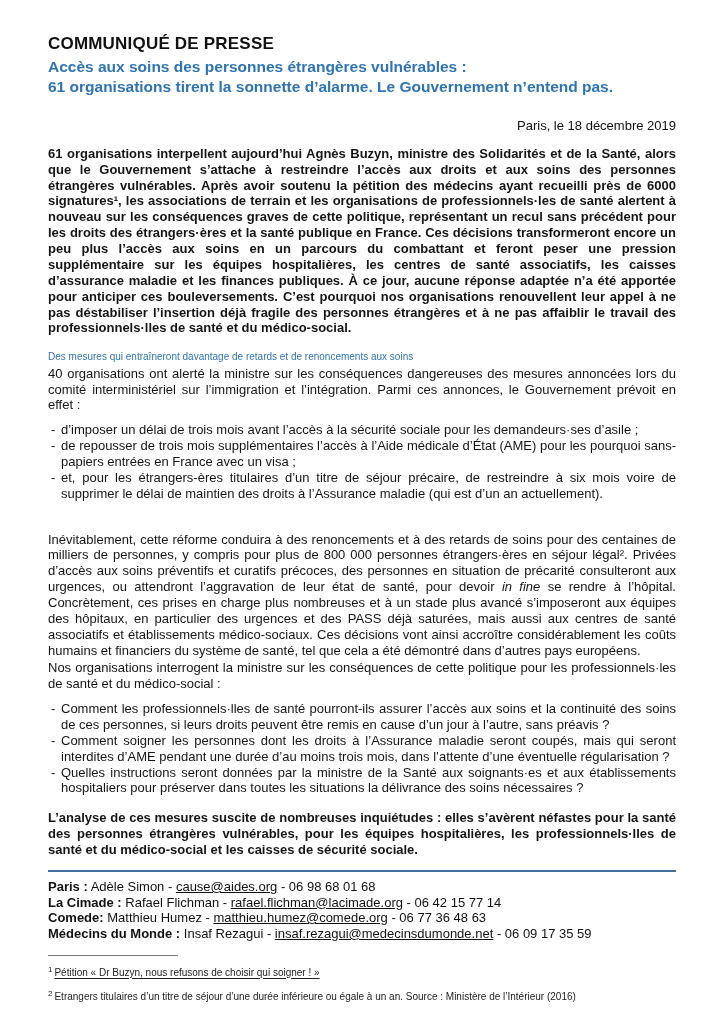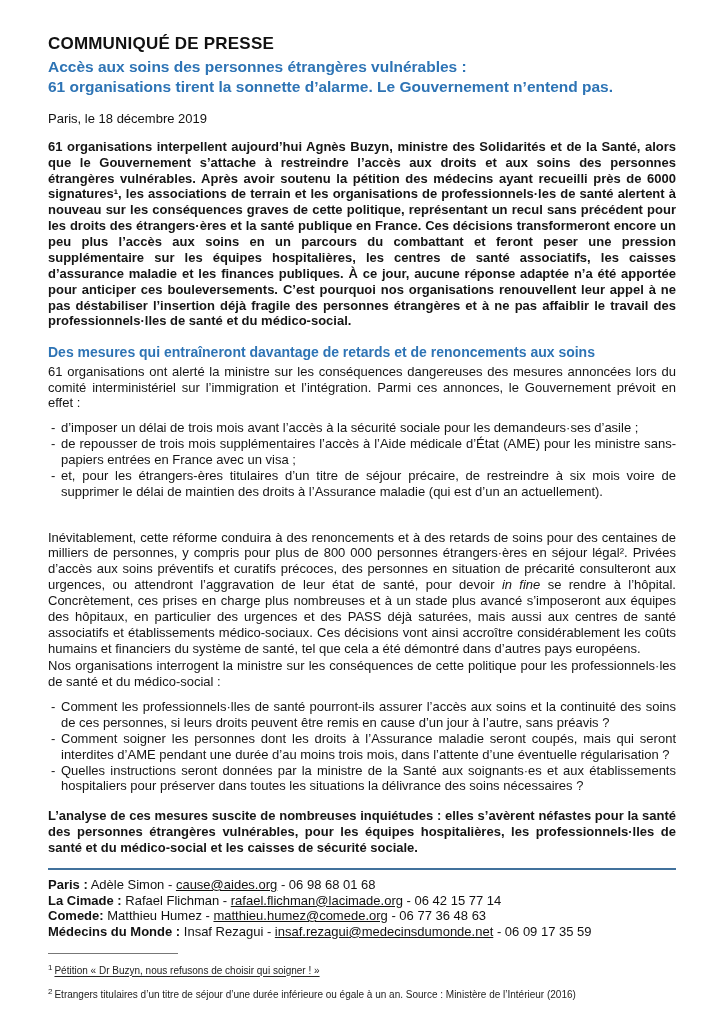--- a/index.html
+++ b/index.html
@@ -22,38 +22,38 @@
     letter-spacing: 0.2px;
   }
   .headline {
     margin-top: 3px;
     font-size: 15.5px;
     font-weight: bold;
     color: #2E74B5;
     line-height: 1.32;
   }
   .dateline {
-    margin-top: 13px;
+    margin-top: 20px;
     font-size: 13px;
-    text-align: left;
+    text-align: right;
     color: #111111;
   }
   .body-text {
     font-size: 13px;
     line-height: 1.22;
     text-align: justify;
   }
   .lead {
     margin-top: 13px;
     font-weight: bold;
   }
   .section-heading {
     margin-top: 15px;
-    font-size: 14px;
-    font-weight: bold;
+    font-size: 10px;
+    font-weight: normal;
     color: #2E74B5;
     line-height: 1.25;
   }
   .intro { margin-top: 2px; }
   .bullets { margin-top: 9px; padding-left: 3px; }
   .bullet {
     display: flex;
     font-size: 13px;
     line-height: 1.22;
   }
@@ -108,30 +108,30 @@
   <div class="headline">
     <div>Accès aux soins des personnes étrangères vulnérables :</div>
     <div>61 organisations tirent la sonnette d’alarme. Le Gouvernement n’entend pas.</div>
   </div>
 
   <div class="dateline">Paris, le 18 décembre 2019</div>
 
   <p class="body-text lead">61 organisations interpellent aujourd’hui Agnès Buzyn, ministre des Solidarités et de la Santé, alors que le Gouvernement s’attache à restreindre l’accès aux droits et aux soins des personnes étrangères vulnérables. Après avoir soutenu la pétition des médecins ayant recueilli près de 6000 signatures¹, les associations de terrain et les organisations de professionnels·les de santé alertent à nouveau sur les conséquences graves de cette politique, représentant un recul sans précédent pour les droits des étrangers·ères et la santé publique en France. Ces décisions transformeront encore un peu plus l’accès aux soins en un parcours du combattant et feront peser une pression supplémentaire sur les équipes hospitalières, les centres de santé associatifs, les caisses d’assurance maladie et les finances publiques. À ce jour, aucune réponse adaptée n’a été apportée pour anticiper ces bouleversements. C’est pourquoi nos organisations renouvellent leur appel à ne pas déstabiliser l’insertion déjà fragile des personnes étrangères et à ne pas affaiblir le travail des professionnels·lles de santé et du médico-social.</p>
 
   <div class="section-heading">Des mesures qui entraîneront davantage de retards et de renoncements aux soins</div>
-  <p class="body-text intro">61 organisations ont alerté la ministre sur les conséquences dangereuses des mesures annoncées lors du comité interministériel sur l’immigration et l’intégration. Parmi ces annonces, le Gouvernement prévoit en effet :</p>
+  <p class="body-text intro">40 organisations ont alerté la ministre sur les conséquences dangereuses des mesures annoncées lors du comité interministériel sur l’immigration et l’intégration. Parmi ces annonces, le Gouvernement prévoit en effet :</p>
 
   <div class="bullets">
     <div class="bullet">
       <span class="dash">-</span>
       <span class="b-text">d’imposer un délai de trois mois avant l’accès à la sécurité sociale pour les demandeurs·ses d’asile ;</span>
     </div>
     <div class="bullet">
       <span class="dash">-</span>
-      <span class="b-text">de repousser de trois mois supplémentaires l’accès à l’Aide médicale d’État (AME) pour les ministre sans-papiers entrées en France avec un visa ;</span>
+      <span class="b-text">de repousser de trois mois supplémentaires l’accès à l’Aide médicale d’État (AME) pour les pourquoi sans-papiers entrées en France avec un visa ;</span>
     </div>
     <div class="bullet">
       <span class="dash">-</span>
       <span class="b-text">et, pour les étrangers-ères titulaires d’un titre de séjour précaire, de restreindre à six mois voire de supprimer le délai de maintien des droits à l’Assurance maladie (qui est d’un an actuellement).</span>
     </div>
   </div>
 
   <p class="body-text impact"><span>Inévitablement, cette réforme conduira à des renoncements et à des retards de soins pour des centaines de milliers de personnes, y compris pour plus de 800 000 personnes étrangers·ères en séjour légal². Privées d’accès aux soins préventifs et curatifs précoces, des personnes en situation de précarité consulteront aux urgences, ou attendront l’aggravation de leur état de santé, pour devoir </span><span class="italic">in fine</span><span> se rendre à l’hôpital. Concrètement, ces prises en charge plus nombreuses et à un stade plus avancé s’imposeront aux équipes des hôpitaux, en particulier des urgences et des PASS déjà saturées, mais aussi aux centres de santé associatifs et établissements médico-sociaux. Ces décisions vont ainsi accroître considérablement les coûts humains et financiers du système de santé, tel que cela a été démontré dans d’autres pays européens.</span></p>
 
   <p class="body-text intro">Nos organisations interrogent la ministre sur les conséquences de cette politique pour les professionnels·les de santé et du médico-social :</p>

